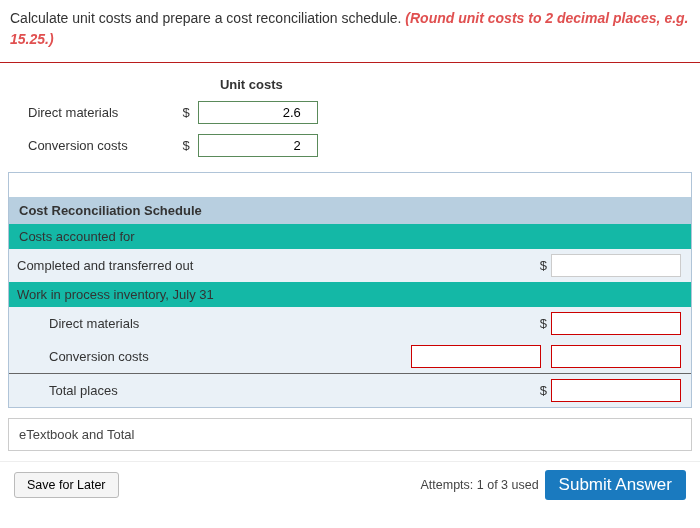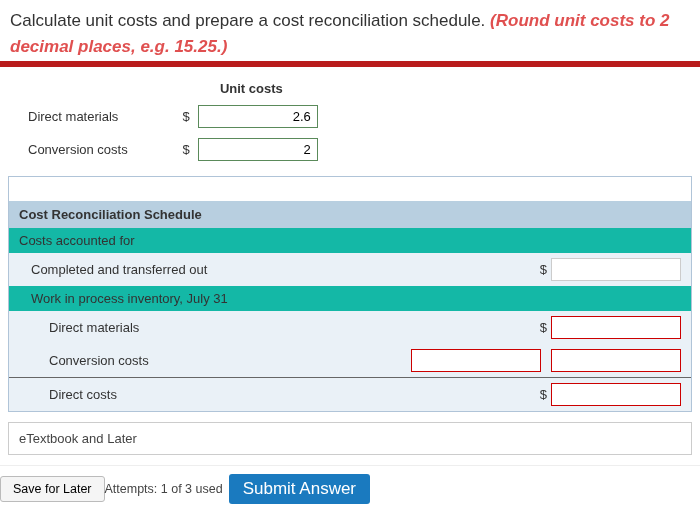--- a/index.html
+++ b/index.html
@@ -6,23 +6,23 @@
     body {
       font-family: Arial, sans-serif;
       font-size: 13px;
       background: #fff;
       color: #333;
       width: 700px;
       min-height: 528px;
     }
 
     .top-instruction {
-      padding: 8px 10px 2px 10px;
-      font-size: 17px;
-      border-bottom: 6px solid #b91c1c;
+      padding: 8px 10px 12px 10px;
+      font-size: 14px;
+      border-bottom: 1px solid #b91c1c;
       line-height: 1.5;
     }
     .top-instruction .round-note {
       color: #e05050;
       font-weight: bold;
       font-style: italic;
     }
 
     
     .unit-costs-section {
@@ -50,21 +50,21 @@
       width: 20px;
       text-align: right;
       padding-right: 2px;
     }
     .unit-costs-table .input-cell {
       width: 130px;
     }
     .unit-costs-input {
       width: 120px;
       border: 1.5px solid #5a8a5a;
-      padding: 3px 6px;
+      padding: 3px 16px;
       text-align: right;
       font-size: 13px;
       outline: none;
       background: #fff;
     }
 
     
     .reconciliation-section {
       margin: 0 8px 10px 8px;
       border: 1px solid #b0c4d8;
@@ -102,21 +102,21 @@
       font-size: 13px;
       text-align: right;
       outline: none;
     }
     .rec-input.red-border {
       border: 1.5px solid #cc0000;
     }
 
     
     .rec-row.indent1 {
-      padding-left: 22px;
+      padding-left: 8px;
       align-items: center;
     }
     .rec-row.indent2 {
       padding-left: 40px;
     }
 
     
     .double-input-row {
       display: flex;
       align-items: center;
@@ -143,23 +143,23 @@
       margin: 0 8px 10px 8px;
       border: 1px solid #ccc;
       padding: 8px 10px;
       font-size: 13px;
       color: #444;
     }
 
     
     .footer {
       display: flex;
-      justify-content: flex-start;
-      align-items: center;
-      padding: 8px 0;
+      justify-content: space-between;
+      align-items: center;
+      padding: 8px 14px;
       border-top: 1px solid #eee;
     }
     .save-btn {
       border: 1px solid #bbb;
       background: #f5f5f5;
       padding: 5px 12px;
       font-size: 12.5px;
       cursor: pointer;
       border-radius: 3px;
     }
@@ -245,29 +245,29 @@
 
     <div class="double-input-row shaded" style="background:#eaf1f7;">
       <span class="row-label">Conversion costs</span>
       <div class="input-group">
         <input class="rec-input red-border" type="text" value="" style="">
         <input class="rec-input red-border" type="text" value="" style="">
       </div>
     </div>
 
     <div class="rec-row total-row shaded" style="background:#eaf1f7;">
-      <span class="row-label">Direct costs</span>
+      <span class="row-label">Total places</span>
       <span class="dollar-sign">$</span>
       <input class="rec-input red-border" type="text" value="" style="">
     </div>
   </div>
 </div>
 
 <div class="etextbook-section">
-  <span>eTextbook and Later</span>
+  <span>eTextbook and Total</span>
 </div>
 
 <div class="footer">
   <button class="save-btn">
     <span>Save for Later</span>
   </button>
   <div class="footer-right">
     <span>Attempts: 1 of 3 used</span>
     <button class="submit-btn">
       <span>Submit Answer</span>

